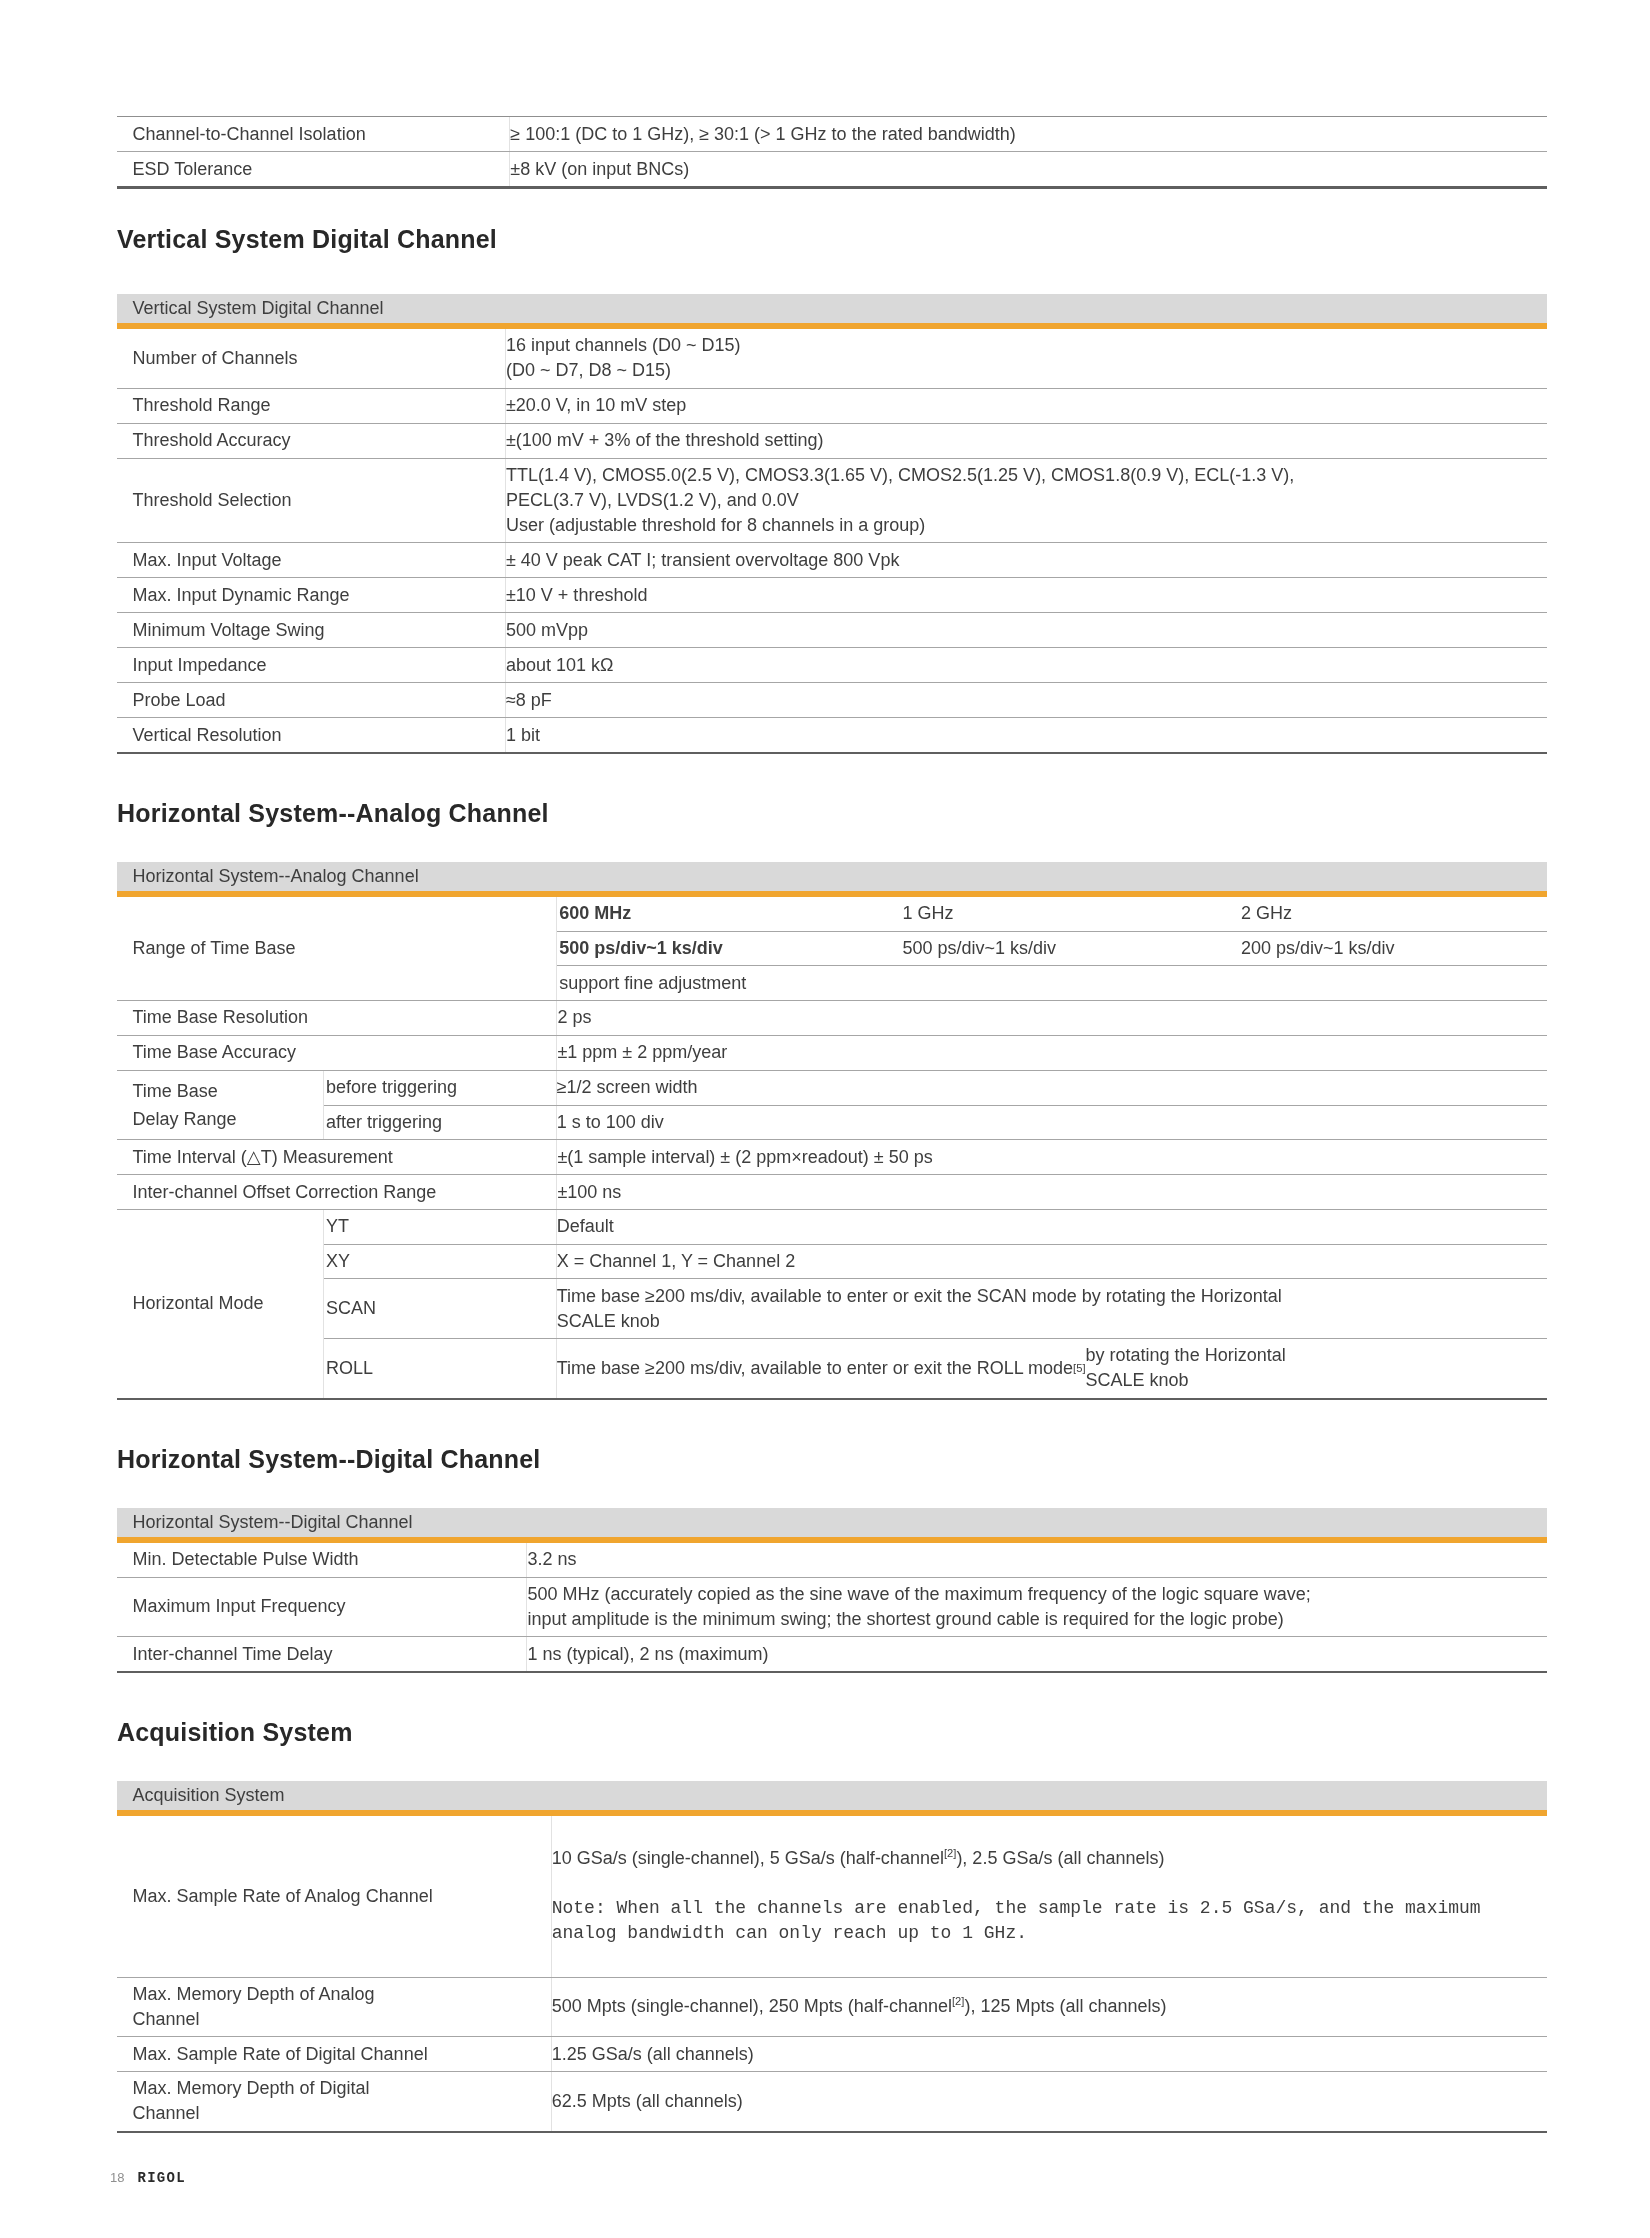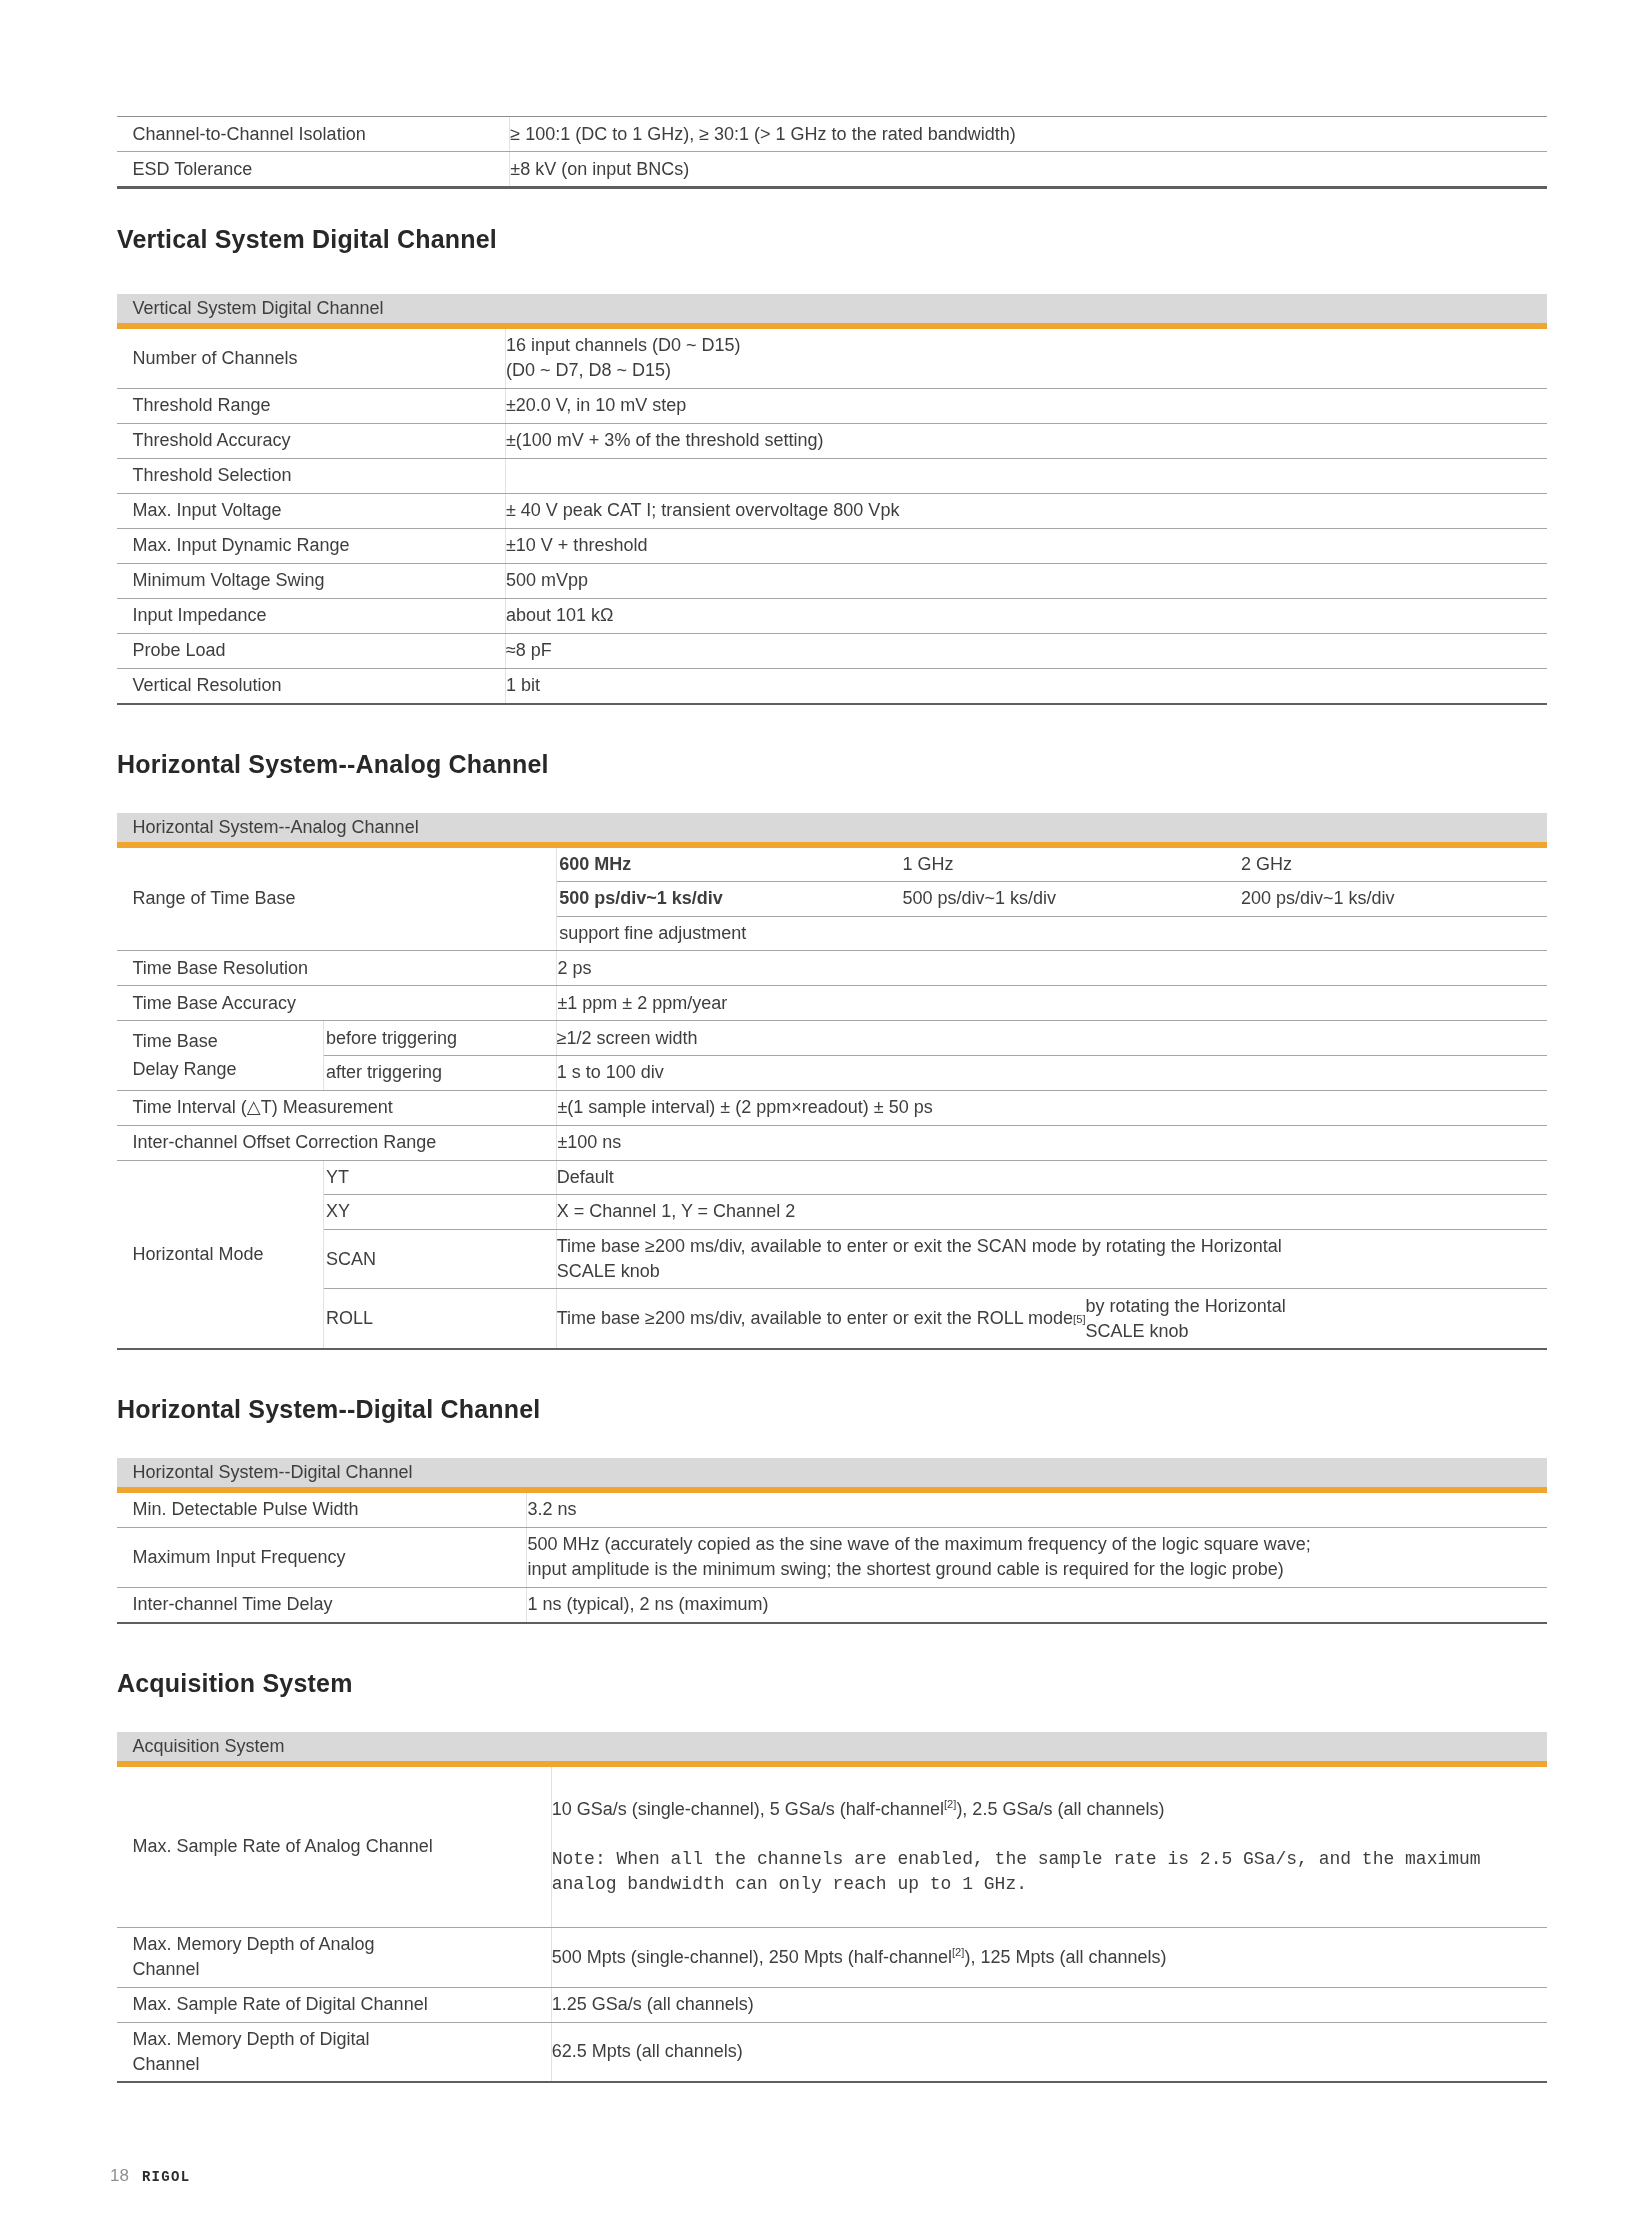--- a/index.html
+++ b/index.html
@@ -102,21 +102,21 @@
   sup.fn { font-size: 11.2px; line-height: 0; vertical-align: super; }
 
   .footer {
     position: absolute;
     left: 110px;
     bottom: 53px;
     display: flex;
     align-items: baseline;
     gap: 13px;
   }
-  .footer .page-num { color: var(--page-num); font-size: 17px; }
+  .footer .page-num { color: var(--page-num); font-size: 13px; }
   .footer .brand {
     font-family: Liberation Mono, monospace;
     font-weight: 900;
     font-size: 14px;
     letter-spacing: 1.3px;
     color: var(--brand);
   }
 </style>
 </head>
 <body>
@@ -150,20 +150,23 @@
       <div class="row">
         <div class="cell label w-vert">Threshold Range</div>
         <div class="cell value">±20.0 V, in 10 mV step</div>
       </div>
       <div class="row">
         <div class="cell label w-vert">Threshold Accuracy</div>
         <div class="cell value">±(100 mV + 3% of the threshold setting)</div>
       </div>
       <div class="row">
         <div class="cell label w-vert">Threshold Selection</div>
+        <div class="cell value">TTL(1.4 V), CMOS5.0(2.5 V), CMOS3.3(1.65 V), CMOS2.5(1.25 V), CMOS1.8(0.9 V), ECL(-1.3 V),
+PECL(3.7 V), LVDS(1.2 V), and 0.0V
+User (adjustable threshold for 8 channels in a group)</div>
       </div>
       <div class="row">
         <div class="cell label w-vert">Max. Input Voltage</div>
         <div class="cell value">± 40 V peak CAT I; transient overvoltage 800 Vpk</div>
       </div>
       <div class="row">
         <div class="cell label w-vert">Max. Input Dynamic Range</div>
         <div class="cell value">±10 V + threshold</div>
       </div>
       <div class="row">

